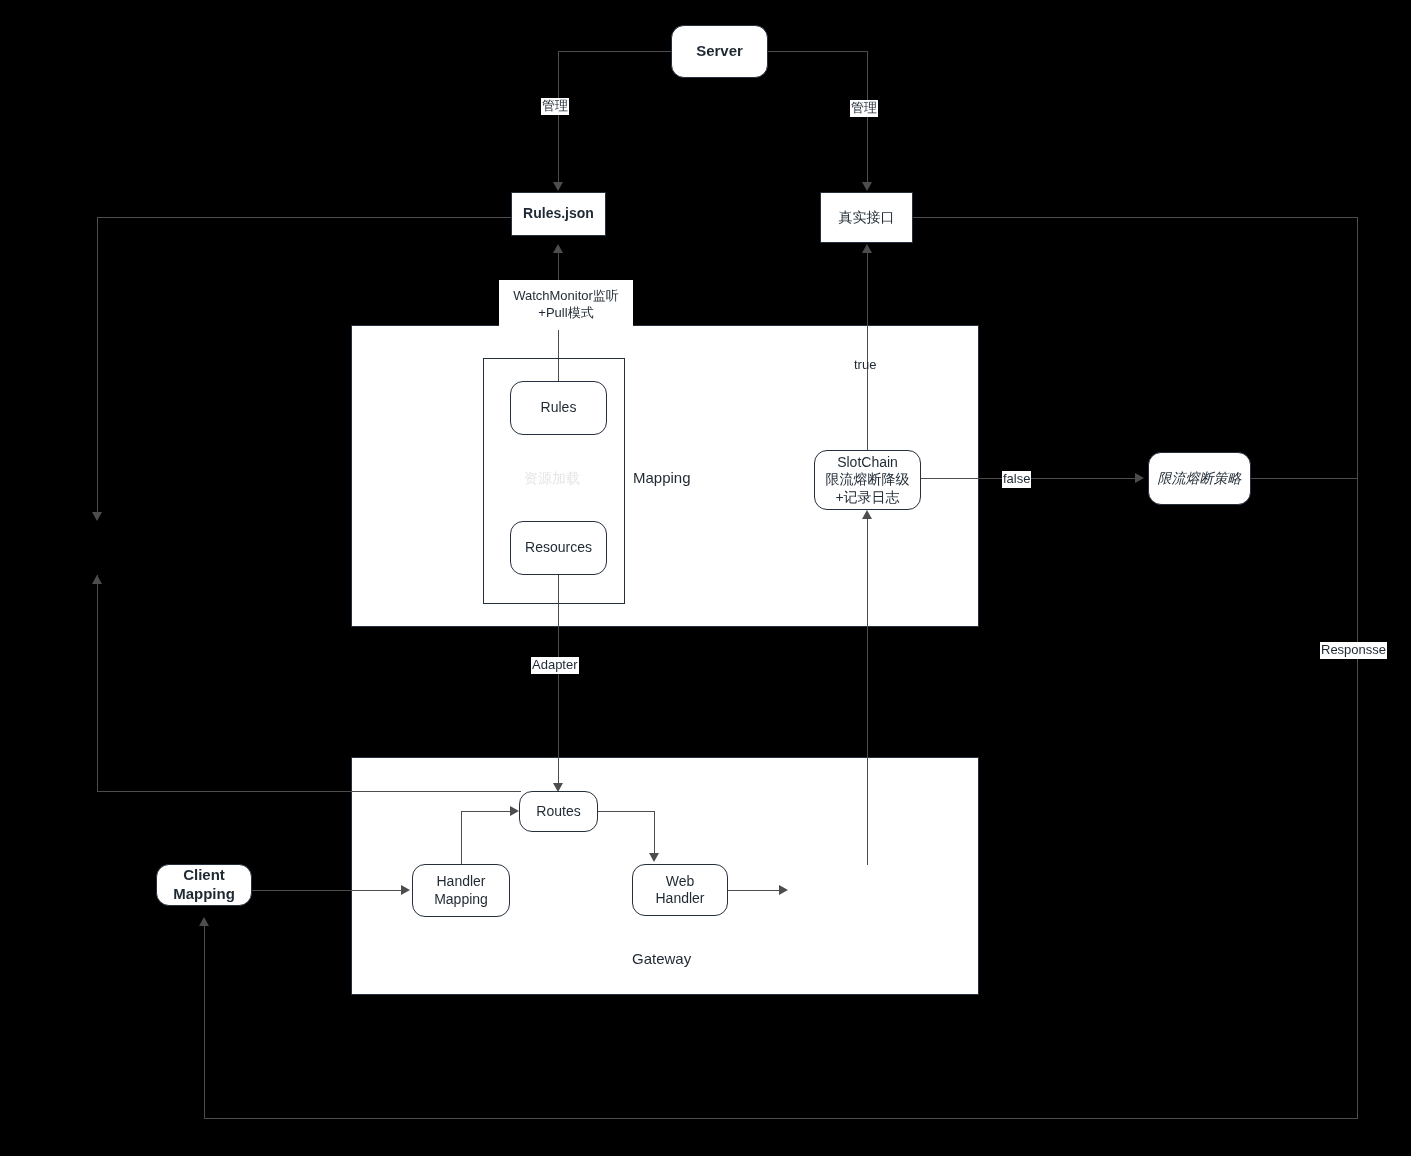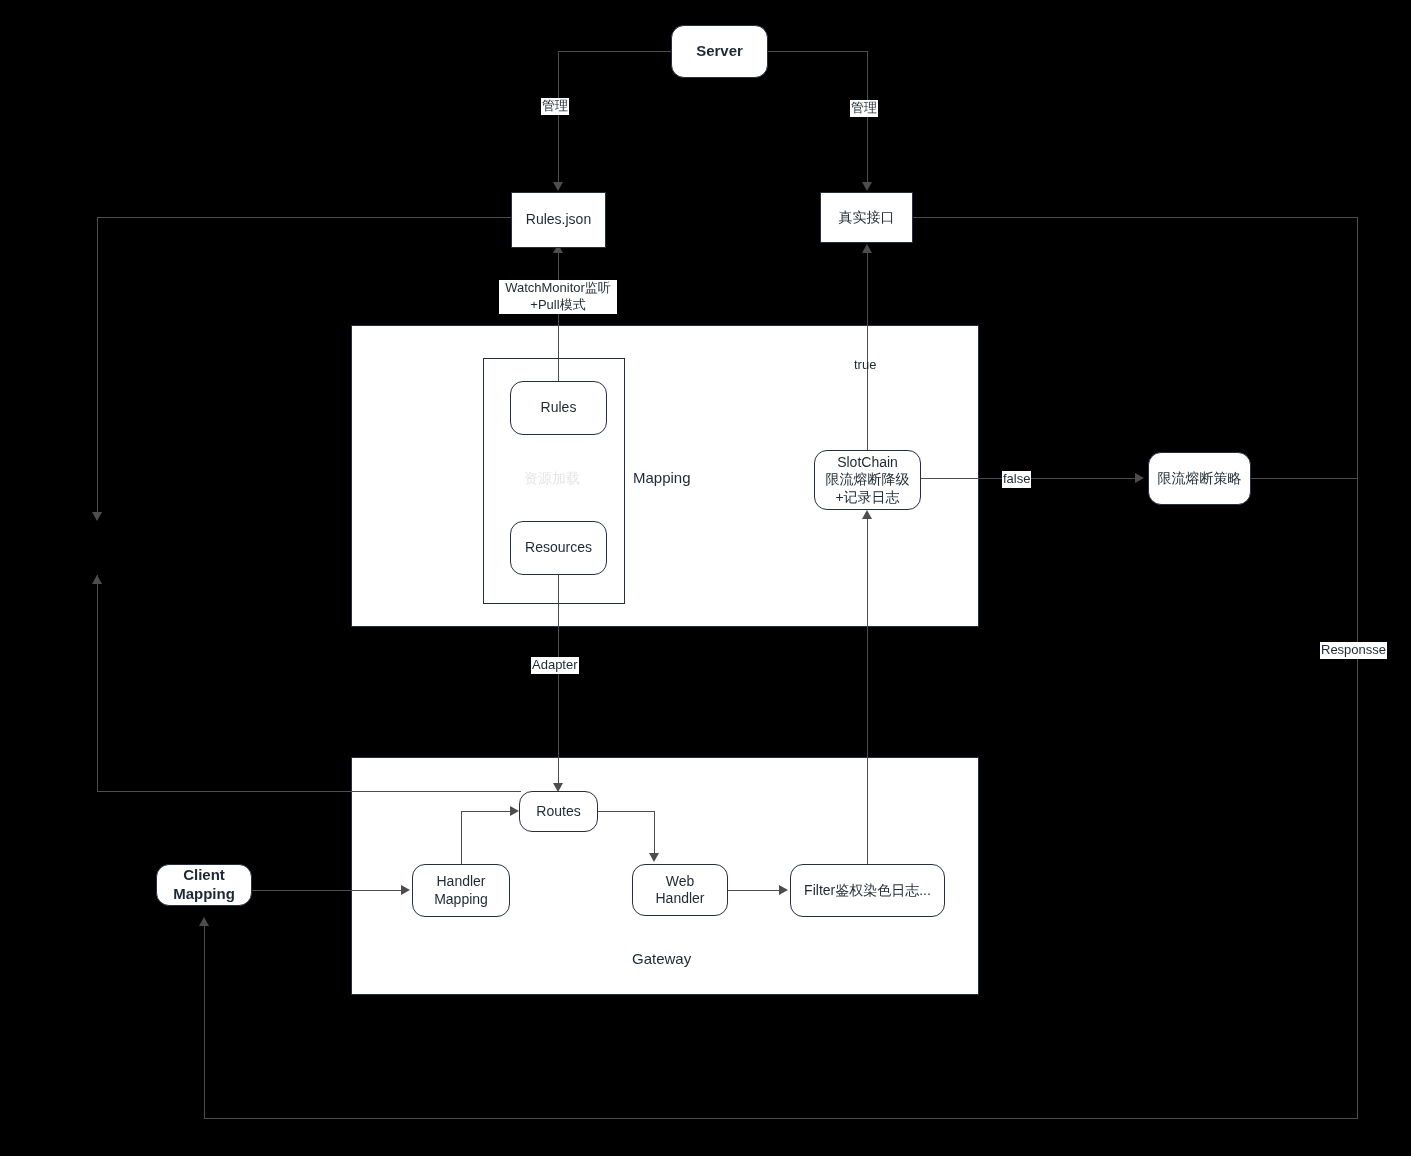--- a/index.html
+++ b/index.html
@@ -87,60 +87,59 @@
   <div class="edge v" style="left:204px;top:923px;height:195px;"></div>
   <div class="arrow up" style="left:199px;top:917px;"></div>
 
   <div class="innerbox" style="left:483px;top:358px;width:142px;height:246px;"></div>
   <div class="ctext" style="left:524px;top:470px;">资源加载</div>
   <div class="ctitle" style="left:633px;top:469px;">Mapping</div>
   <div class="ctitle" style="left:632px;top:950px;">Gateway</div>
 
   <div class="node rounded bold" style="left:671px;top:25px;width:97px;height:53px;">Server</div>
 
-  <div class="node" style="left:511px;top:192px;width:95px;height:56px;">Rules.json</div>
+  <div class="node" style="left:511px;top:192px;width:95px;height:44px;font-weight:bold;">Rules.json</div>
 
   <div class="node" style="left:820px;top:192px;width:93px;height:51px;">真实接口</div>
 
 
   <div class="node rounded" style="left:510px;top:381px;width:97px;height:54px;">Rules</div>
 
   <div class="node rounded" style="left:510px;top:521px;width:97px;height:54px;">Resources</div>
 
   <div class="node rounded" style="left:814px;top:450px;width:107px;height:60px;flex-direction:column;">
     <span>SlotChain</span>
     <span>限流熔断降级</span>
     <span>+记录日志</span>
   </div>
 
-  <div class="node rounded" style="left:1148px;top:452px;width:103px;height:53px;">限流熔断策略</div>
+  <div class="node rounded" style="left:1148px;top:452px;width:103px;height:53px;font-style:italic;">限流熔断策略</div>
 
   <div class="node rounded" style="left:519px;top:791px;width:79px;height:41px;">Routes</div>
 
   <div class="node rounded" style="left:412px;top:864px;width:98px;height:53px;flex-direction:column;">
     <span>Handler</span>
     <span>Mapping</span>
   </div>
 
   <div class="node rounded" style="left:632px;top:864px;width:96px;height:52px;flex-direction:column;">
     <span>Web</span>
     <span>Handler</span>
   </div>
 
-  <div class="node rounded" style="left:790px;top:864px;width:155px;height:53px;">Filter鉴权染色日志...</div>
 
   <div class="node rounded bold" style="left:156px;top:864px;width:96px;height:42px;flex-direction:column;">
     <span>Client</span>
     <span>Mapping</span>
   </div>
 
   <div class="elabel" style="left:541px;top:98px;">管理</div>
   <div class="elabel" style="left:850px;top:100px;">管理</div>
 
-  <div class="elabel" style="left:499px;top:280px;width:118px;padding:0;">
+  <div class="elabel" style="left:499px;top:280px;width:118px;padding:8px;">
     <div>WatchMonitor监听</div>
     <div>+Pull模式</div>
   </div>
 
   <div class="elabel" style="left:853px;top:357px;background:transparent;text-align:right;">true</div>
 
   <div class="elabel" style="left:1002px;top:471px;">false</div>
 
   <div class="elabel" style="left:531px;top:657px;">Adapter</div>
 

